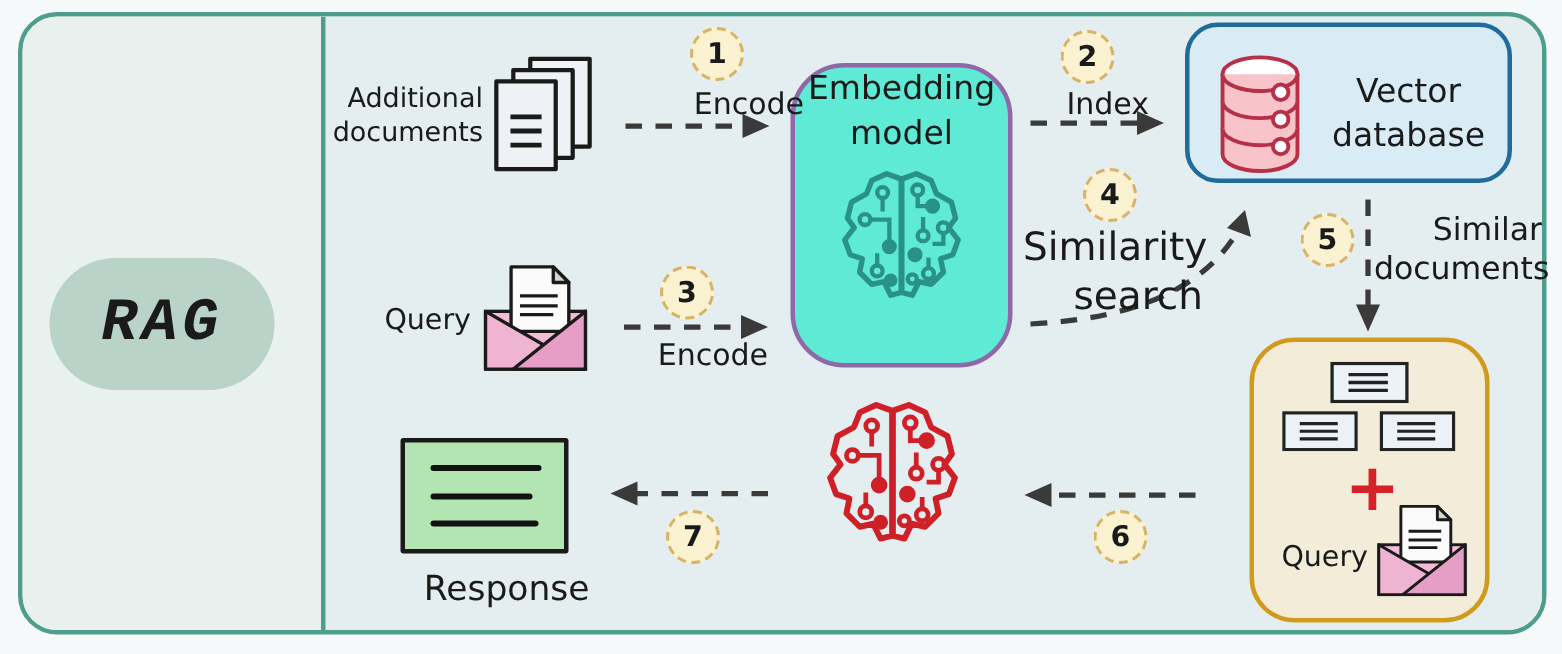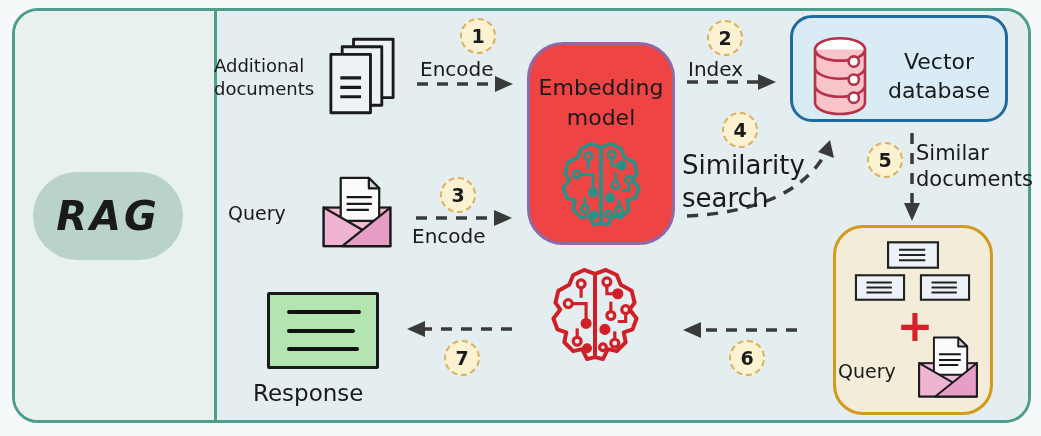--- a/index.html
+++ b/index.html
@@ -11,32 +11,32 @@
   .frame{
     position:absolute;left:12px;top:8px;width:1019px;height:415px;
     border:3px solid #4e9d8d;border-radius:26px;overflow:hidden;display:flex;
   }
   .left-panel{width:202px;height:100%;background:#e8f1ee;border-right:3px solid #4e9d8d;position:relative;}
   .right-panel{flex:1;height:100%;background:#e4eef0;}
   .rag-pill{
     position:absolute;left:18px;top:161px;width:150px;height:88px;border-radius:44px;
     background:#b9d3c9;display:flex;align-items:center;justify-content:center;
   }
-  .rag-text{font-size:40px;font-weight:600;font-style:italic;letter-spacing:3px;}
-  .label{position:absolute;text-align:left;white-space:pre-line;font-weight:500;line-height:1.25;}
+  .rag-text{font-size:40px;font-weight:600;font-style:italic;letter-spacing:3px;font-family:Liberation Mono, monospace;}
+  .label{position:absolute;text-align:right;white-space:pre-line;font-weight:500;line-height:1.25;}
   .badge{
     position:absolute;width:36px;height:36px;border-radius:50%;
     background:#fbf2d2;border:2px dashed #d8b266;
     display:flex;align-items:center;justify-content:center;
     font-size:19px;font-weight:600;
   }
   .node-box{position:absolute;}
   .embed-box{
     left:527px;top:42px;width:148px;height:203px;border:3px solid #8f68a8;border-radius:36px;
-    background:#ef4444;display:flex;flex-direction:column;align-items:center;padding-top:28px;
+    background:#5eead4;display:flex;flex-direction:column;align-items:center;padding-top:0;
   }
   .embed-title{font-size:22px;font-weight:500;text-align:center;white-space:pre-line;line-height:1.35;}
   .vdb-box{
     left:790px;top:15px;width:218px;height:107px;border:3px solid #1f6c9c;border-radius:22px;
     background:#d9ebf4;display:flex;align-items:center;padding:16px 10px 0 16px;gap:12px;
   }
   .vdb-title{font-size:22px;font-weight:500;text-align:center;white-space:pre-line;line-height:1.3;flex:1;}
   .query-box{
     left:833px;top:225px;width:160px;height:190px;border:3px solid #d09a1c;border-radius:30px;
     background:#f2ecd9;

